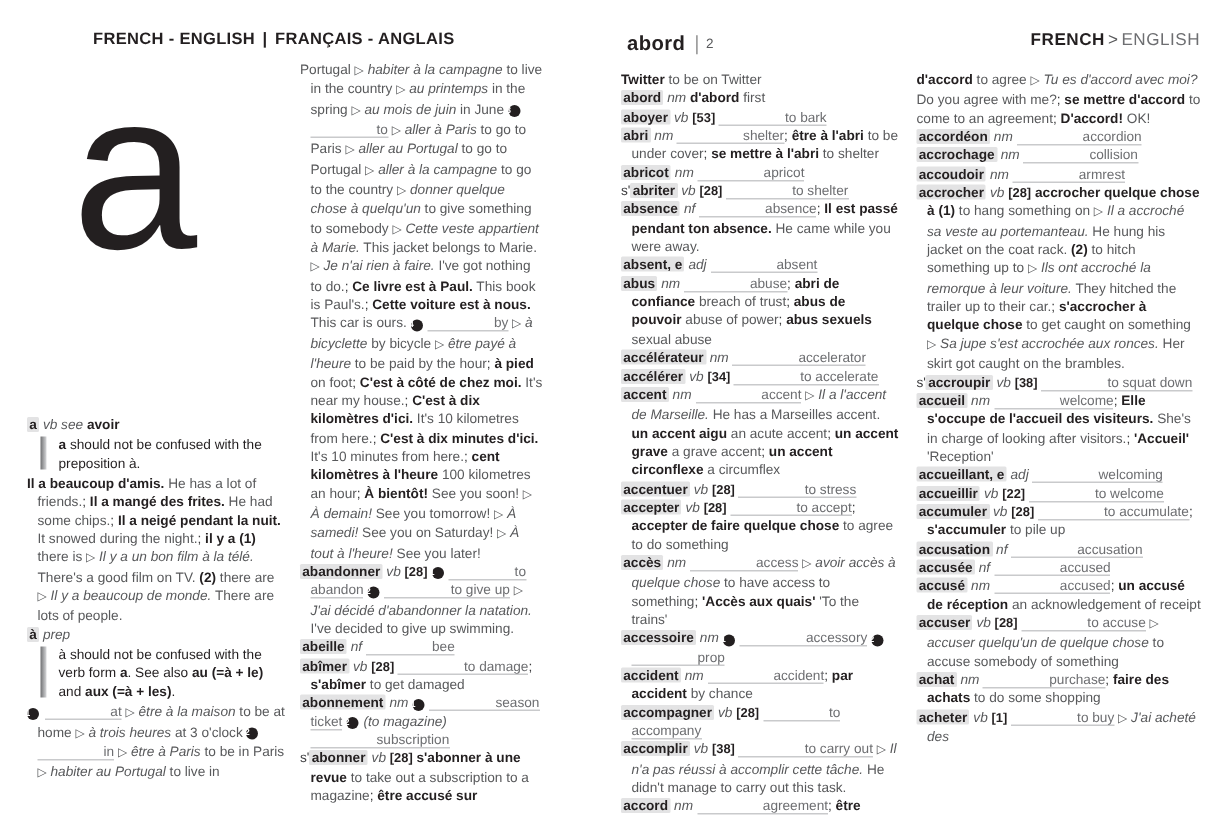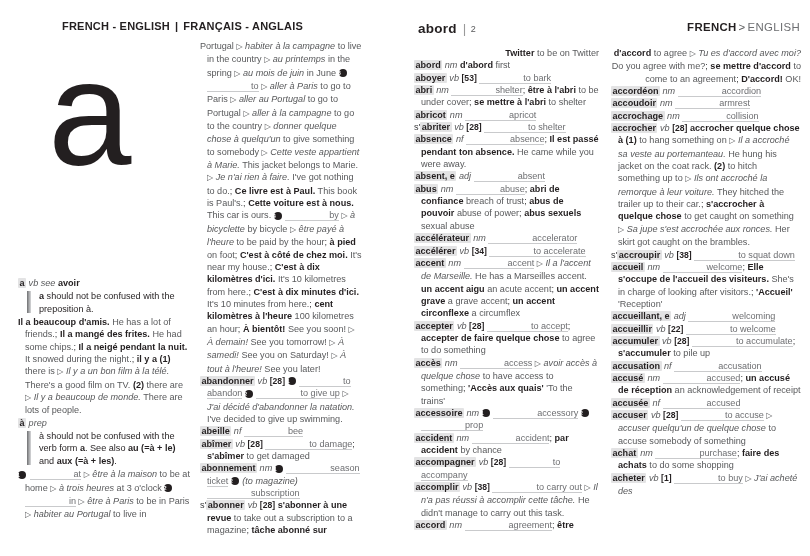--- a/index.html
+++ b/index.html
@@ -89,21 +89,21 @@
   .col1 { left: 18px;  top: 277px; width: 172px; }
   .col2 { left: 200px; top: 40px;  width: 162px; }
   .col3 { left: 414px; top: 47px;  width: 185px; }
   .col4 { left: 611px; top: 47px;  width: 190px; }
 
   .entry {
     margin: 0 0 0 0;
     text-indent: -7px;
     padding-left: 7px;
   }
-  .entry.cont { text-indent: 0; padding-left: 0; text-align: right; }
+  .entry.cont { text-indent: 0; padding-left: 0; }
 
   
   .hw {
     font-weight: bold;
     color: #231f20;
     background: #e3e3e4;
     padding: 0 1.5px;
     border-radius: 1px;
   }
   .refl {
@@ -185,55 +185,56 @@
       <div class="entry"><span class="hw">à</span> <span class="pos">prep</span></div>
       <div class="note">à should not be confused with the verb form <b>a</b>. See also <b>au (=à + le)</b> and <b>aux (=à + les)</b>.</div>
       <div class="entry"><span class="sense">1</span> <span class="tr">at</span> <span class="tri">▷</span> <span class="it">être à la maison</span> <span class="plain">to be at home</span> <span class="tri">▷</span> <span class="it">à trois heures</span> <span class="plain">at 3 o'clock</span> <span class="sense">2</span> <span class="tr">in</span> <span class="tri">▷</span> <span class="it">être à Paris</span> <span class="plain">to be in Paris</span> <span class="tri">▷</span> <span class="it">habiter au Portugal</span> <span class="plain">to live in</span></div>
     </div>
   <div class="col col2">
       <div class="entry"><span class="plain">Portugal</span> <span class="tri">▷</span> <span class="it">habiter à la campagne</span> <span class="plain">to live in the country</span> <span class="tri">▷</span> <span class="it">au printemps</span> <span class="plain">in the spring</span> <span class="tri">▷</span> <span class="it">au mois de juin</span> <span class="plain">in June</span> <span class="sense">3</span> <span class="tr">to</span> <span class="tri">▷</span> <span class="it">aller à Paris</span> <span class="plain">to go to Paris</span> <span class="tri">▷</span> <span class="it">aller au Portugal</span> <span class="plain">to go to Portugal</span> <span class="tri">▷</span> <span class="it">aller à la campagne</span> <span class="plain">to go to the country</span> <span class="tri">▷</span> <span class="it">donner quelque chose à quelqu'un</span> <span class="plain">to give something to somebody</span> <span class="tri">▷</span> <span class="it">Cette veste appartient à Marie.</span> <span class="plain">This jacket belongs to Marie.</span> <span class="tri">▷</span> <span class="it">Je n'ai rien à faire.</span> <span class="plain">I've got nothing to do.</span>; <span class="fr-b">Ce livre est à Paul.</span> <span class="plain">This book is Paul's.</span>; <span class="fr-b">Cette voiture est à nous.</span> <span class="plain">This car is ours.</span> <span class="sense">4</span> <span class="tr">by</span> <span class="tri">▷</span> <span class="it">à bicyclette</span> <span class="plain">by bicycle</span> <span class="tri">▷</span> <span class="it">être payé à l'heure</span> <span class="plain">to be paid by the hour</span>; <span class="fr-b">à pied</span> <span class="plain">on foot</span>; <span class="fr-b">C'est à côté de chez moi.</span> <span class="plain">It's near my house.</span>; <span class="fr-b">C'est à dix kilomètres d'ici.</span> <span class="plain">It's 10 kilometres from here.</span>; <span class="fr-b">C'est à dix minutes d'ici.</span> <span class="plain">It's 10 minutes from here.</span>; <span class="fr-b">cent kilomètres à l'heure</span> <span class="plain">100 kilometres an hour</span>; <span class="fr-b">À bientôt!</span> <span class="plain">See you soon!</span> <span class="tri">▷</span> <span class="it">À demain!</span> <span class="plain">See you tomorrow!</span> <span class="tri">▷</span> <span class="it">À samedi!</span> <span class="plain">See you on Saturday!</span> <span class="tri">▷</span> <span class="it">À tout à l'heure!</span> <span class="plain">See you later!</span></div>
       <div class="entry"><span class="hw">abandonner</span> <span class="pos">vb</span> <span class="vnum">[28]</span> <span class="sense">1</span> <span class="tr">to abandon</span> <span class="sense">2</span> <span class="tr">to give up</span> <span class="tri">▷</span> <span class="it">J'ai décidé d'abandonner la natation.</span> <span class="plain">I've decided to give up swimming.</span></div>
       <div class="entry"><span class="hw">abeille</span> <span class="pos">nf</span> <span class="tr">bee</span></div>
       <div class="entry"><span class="hw">abîmer</span> <span class="pos">vb</span> <span class="vnum">[28]</span> <span class="tr">to damage</span>; <span class="fr-b">s'abîmer</span> <span class="plain">to get damaged</span></div>
       <div class="entry"><span class="hw">abonnement</span> <span class="pos">nm</span> <span class="sense">1</span> <span class="tr">season ticket</span> <span class="sense">2</span> <span class="it">(to magazine)</span> <span class="tr">subscription</span></div>
-      <div class="entry"><span class="refl">s'</span><span class="hw">abonner</span> <span class="pos">vb</span> <span class="vnum">[28]</span> <span class="fr-b">s'abonner à une revue</span> <span class="plain">to take out a subscription to a magazine</span>; <span class="fr-b">tâche abonné sur</span></div>
+      <div class="entry"><span class="refl">s'</span><span class="hw">abonner</span> <span class="pos">vb</span> <span class="vnum">[28]</span> <span class="fr-b">s'abonner à une revue</span> <span class="plain">to take out a subscription to a magazine</span>; <span class="fr-b">être accusé sur</span></div>
     </div>
   <div class="col col3">
       <div class="entry cont"><span class="fr-b">Twitter</span> <span class="plain">to be on Twitter</span></div>
       <div class="entry"><span class="hw">abord</span> <span class="pos">nm</span> <span class="fr-b">d'abord</span> <span class="plain">first</span></div>
       <div class="entry"><span class="hw">aboyer</span> <span class="pos">vb</span> <span class="vnum">[53]</span> <span class="tr">to bark</span></div>
       <div class="entry"><span class="hw">abri</span> <span class="pos">nm</span> <span class="tr">shelter</span>; <span class="fr-b">être à l'abri</span> <span class="plain">to be under cover</span>; <span class="fr-b">se mettre à l'abri</span> <span class="plain">to shelter</span></div>
       <div class="entry"><span class="hw">abricot</span> <span class="pos">nm</span> <span class="tr">apricot</span></div>
       <div class="entry"><span class="refl">s'</span><span class="hw">abriter</span> <span class="pos">vb</span> <span class="vnum">[28]</span> <span class="tr">to shelter</span></div>
       <div class="entry"><span class="hw">absence</span> <span class="pos">nf</span> <span class="tr">absence</span>; <span class="fr-b">Il est passé pendant ton absence.</span> <span class="plain">He came while you were away.</span></div>
       <div class="entry"><span class="hw">absent, e</span> <span class="pos">adj</span> <span class="tr">absent</span></div>
       <div class="entry"><span class="hw">abus</span> <span class="pos">nm</span> <span class="tr">abuse</span>; <span class="fr-b">abri de confiance</span> <span class="plain">breach of trust</span>; <span class="fr-b">abus de pouvoir</span> <span class="plain">abuse of power</span>; <span class="fr-b">abus sexuels</span> <span class="plain">sexual abuse</span></div>
       <div class="entry"><span class="hw">accélérateur</span> <span class="pos">nm</span> <span class="tr">accelerator</span></div>
       <div class="entry"><span class="hw">accélérer</span> <span class="pos">vb</span> <span class="vnum">[34]</span> <span class="tr">to accelerate</span></div>
       <div class="entry"><span class="hw">accent</span> <span class="pos">nm</span> <span class="tr">accent</span> <span class="tri">▷</span> <span class="it">Il a l'accent de Marseille.</span> <span class="plain">He has a Marseilles accent.</span> <span class="fr-b">un accent aigu</span> <span class="plain">an acute accent</span>; <span class="fr-b">un accent grave</span> <span class="plain">a grave accent</span>; <span class="fr-b">un accent circonflexe</span> <span class="plain">a circumflex</span></div>
+      <div class="entry"><span class="hw">accentuer</span> <span class="pos">vb</span> <span class="vnum">[28]</span> <span class="tr">to stress</span></div>
       <div class="entry"><span class="hw">accepter</span> <span class="pos">vb</span> <span class="vnum">[28]</span> <span class="tr">to accept</span>; <span class="fr-b">accepter de faire quelque chose</span> <span class="plain">to agree to do something</span></div>
       <div class="entry"><span class="hw">accès</span> <span class="pos">nm</span> <span class="tr">access</span> <span class="tri">▷</span> <span class="it">avoir accès à quelque chose</span> <span class="plain">to have access to something</span>; <span class="fr-b">'Accès aux quais'</span> <span class="plain">'To the trains'</span></div>
       <div class="entry"><span class="hw">accessoire</span> <span class="pos">nm</span> <span class="sense">1</span> <span class="tr">accessory</span> <span class="sense">2</span> <span class="tr">prop</span></div>
       <div class="entry"><span class="hw">accident</span> <span class="pos">nm</span> <span class="tr">accident</span>; <span class="fr-b">par accident</span> <span class="plain">by chance</span></div>
       <div class="entry"><span class="hw">accompagner</span> <span class="pos">vb</span> <span class="vnum">[28]</span> <span class="tr">to accompany</span></div>
       <div class="entry"><span class="hw">accomplir</span> <span class="pos">vb</span> <span class="vnum">[38]</span> <span class="tr">to carry out</span> <span class="tri">▷</span> <span class="it">Il n'a pas réussi à accomplir cette tâche.</span> <span class="plain">He didn't manage to carry out this task.</span></div>
       <div class="entry"><span class="hw">accord</span> <span class="pos">nm</span> <span class="tr">agreement</span>; <span class="fr-b">être</span></div>
     </div>
   <div class="col col4">
       <div class="entry cont"><span class="fr-b">d'accord</span> <span class="plain">to agree</span> <span class="tri">▷</span> <span class="it">Tu es d'accord avec moi?</span> <span class="plain">Do you agree with me?</span>; <span class="fr-b">se mettre d'accord</span> <span class="plain">to come to an agreement</span>; <span class="fr-b">D'accord!</span> <span class="plain">OK!</span></div>
       <div class="entry"><span class="hw">accordéon</span> <span class="pos">nm</span> <span class="tr">accordion</span></div>
+      <div class="entry"><span class="hw">accrochage</span> <span class="pos">nm</span> <span class="tr">collision</span></div>
       <div class="entry"><span class="hw">accoudoir</span> <span class="pos">nm</span> <span class="tr">armrest</span></div>
-      <div class="entry"><span class="hw">accrochage</span> <span class="pos">nm</span> <span class="tr">collision</span></div>
       <div class="entry"><span class="hw">accrocher</span> <span class="pos">vb</span> <span class="vnum">[28]</span> <span class="fr-b">accrocher quelque chose à (1)</span> <span class="plain">to hang something on</span> <span class="tri">▷</span> <span class="it">Il a accroché sa veste au portemanteau.</span> <span class="plain">He hung his jacket on the coat rack.</span> <span class="num">(2)</span> <span class="plain">to hitch something up to</span> <span class="tri">▷</span> <span class="it">Ils ont accroché la remorque à leur voiture.</span> <span class="plain">They hitched the trailer up to their car.</span>; <span class="fr-b">s'accrocher à quelque chose</span> <span class="plain">to get caught on something</span> <span class="tri">▷</span> <span class="it">Sa jupe s'est accrochée aux ronces.</span> <span class="plain">Her skirt got caught on the brambles.</span></div>
       <div class="entry"><span class="refl">s'</span><span class="hw">accroupir</span> <span class="pos">vb</span> <span class="vnum">[38]</span> <span class="tr">to squat down</span></div>
       <div class="entry"><span class="hw">accueil</span> <span class="pos">nm</span> <span class="tr">welcome</span>; <span class="fr-b">Elle s'occupe de l'accueil des visiteurs.</span> <span class="plain">She's in charge of looking after visitors.</span>; <span class="fr-b">'Accueil'</span> <span class="plain">'Reception'</span></div>
       <div class="entry"><span class="hw">accueillant, e</span> <span class="pos">adj</span> <span class="tr">welcoming</span></div>
       <div class="entry"><span class="hw">accueillir</span> <span class="pos">vb</span> <span class="vnum">[22]</span> <span class="tr">to welcome</span></div>
       <div class="entry"><span class="hw">accumuler</span> <span class="pos">vb</span> <span class="vnum">[28]</span> <span class="tr">to accumulate</span>; <span class="fr-b">s'accumuler</span> <span class="plain">to pile up</span></div>
       <div class="entry"><span class="hw">accusation</span> <span class="pos">nf</span> <span class="tr">accusation</span></div>
+      <div class="entry"><span class="hw">accusée</span> <span class="pos">nf</span> <span class="tr">accused</span></div>
       <div class="entry"><span class="hw">accusé</span> <span class="pos">nm</span> <span class="tr">accused</span>; <span class="fr-b">un accusé de réception</span> <span class="plain">an acknowledgement of receipt</span></div>
-      <div class="entry"><span class="hw">accusée</span> <span class="pos">nf</span> <span class="tr">accused</span></div>
       <div class="entry"><span class="hw">accuser</span> <span class="pos">vb</span> <span class="vnum">[28]</span> <span class="tr">to accuse</span> <span class="tri">▷</span> <span class="it">accuser quelqu'un de quelque chose</span> <span class="plain">to accuse somebody of something</span></div>
       <div class="entry"><span class="hw">achat</span> <span class="pos">nm</span> <span class="tr">purchase</span>; <span class="fr-b">faire des achats</span> <span class="plain">to do some shopping</span></div>
       <div class="entry"><span class="hw">acheter</span> <span class="pos">vb</span> <span class="vnum">[1]</span> <span class="tr">to buy</span> <span class="tri">▷</span> <span class="it">J'ai acheté des</span></div>
     </div>
 
 </div>
 
 </body></html>

